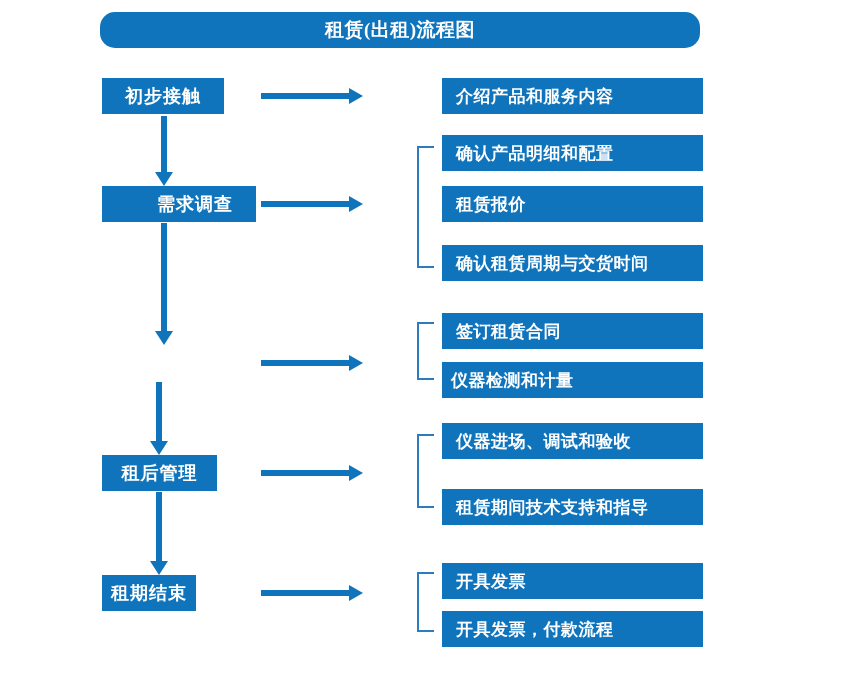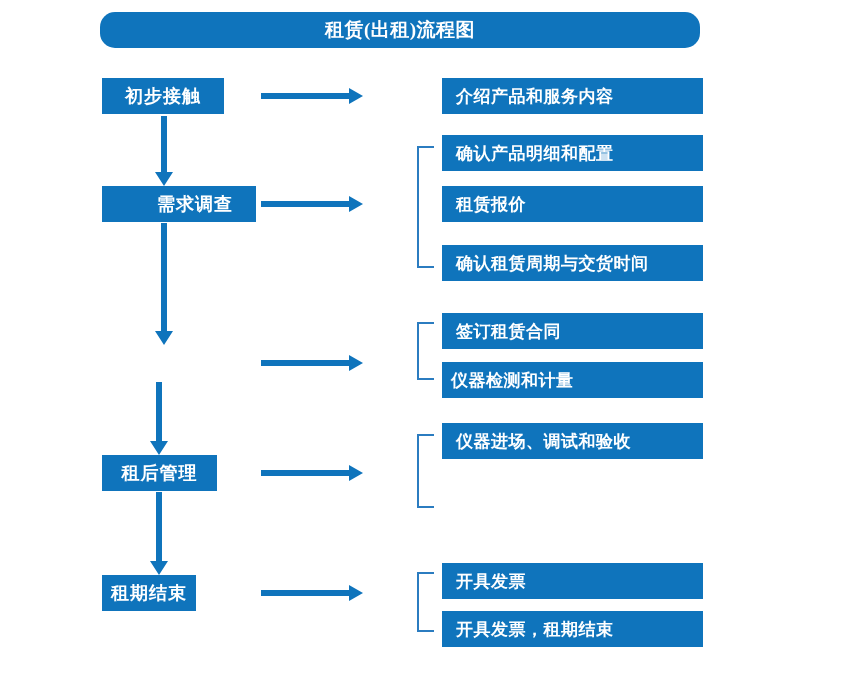--- a/index.html
+++ b/index.html
@@ -90,22 +90,23 @@
   <div class="stage-box" style="left:102px; top:455px; width:115px;">租后管理</div>
   <div class="stage-box" style="left:102px; top:575px; width:94px;">租期结束</div>
 
   <div class="detail-box" style="top:78px;">介绍产品和服务内容</div>
   <div class="detail-box" style="top:135px;">确认产品明细和配置</div>
   <div class="detail-box" style="top:186px;">租赁报价</div>
   <div class="detail-box" style="top:313px;">签订租赁合同</div>
   <div class="detail-box" style="top:245px;">确认租赁周期与交货时间</div>
   <div class="detail-box" style="top:362px;padding-left:9px;">仪器检测和计量</div>
   <div class="detail-box" style="top:423px;">仪器进场、调试和验收</div>
+  <div class="detail-box" style="top:489px;">租赁期间技术支持和指导</div>
   <div class="detail-box" style="top:563px;">开具发票</div>
-  <div class="detail-box" style="top:611px;">开具发票，租期结束</div>
+  <div class="detail-box" style="top:611px;">开具发票，付款流程</div>
 
   <div class="h-arrow" style="left:261px; top:87px;">
     <svg width="102" height="18" viewBox="0 0 102 18">
         <path d="M0 6 L88 6 L88 1 L102 9 L88 17 L88 12 L0 12 Z" fill="#0f74bc"></path>
       </svg>
   </div>
   <div class="h-arrow" style="left:261px; top:195px;">
     <svg width="102" height="18" viewBox="0 0 102 18">
         <path d="M0 6 L88 6 L88 1 L102 9 L88 17 L88 12 L0 12 Z" fill="#0f74bc"></path>
       </svg>

